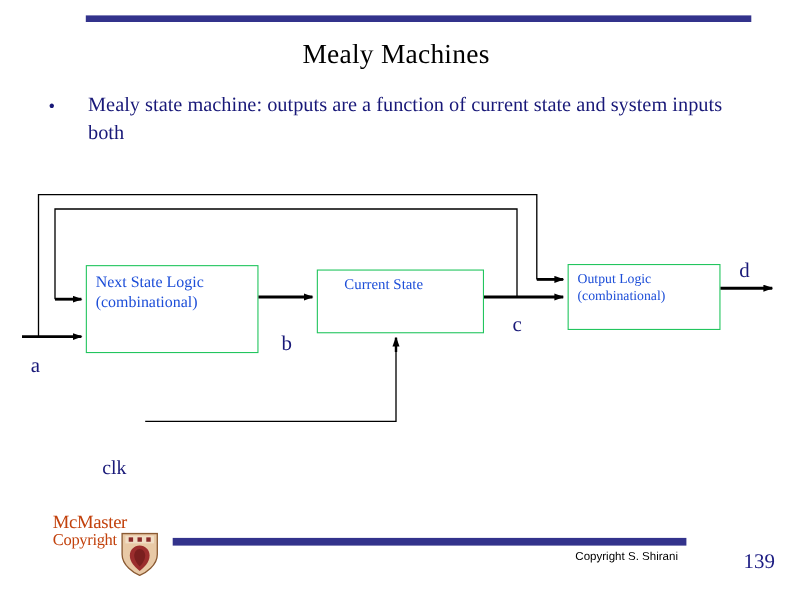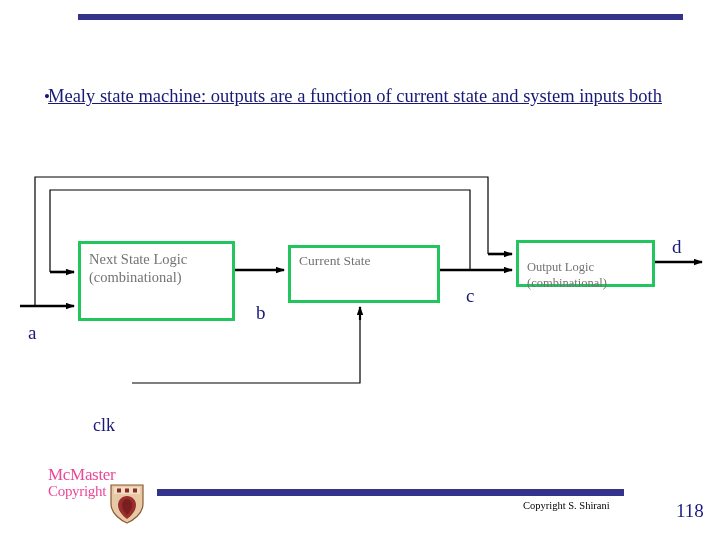--- a/index.html
+++ b/index.html
@@ -58,47 +58,46 @@
   }
   .bullet-block .dot {
     position: absolute;
     left: 8px;
     top: 0px;
     font-size: 17px;
     line-height: 25px;
   }
   .bullet-block .btext {
     display: block;
-    margin-left: 12px;
-    text-decoration: underline;
+    margin-left: 44px;
   }
 
   
   #diagram {
     position: absolute;
     left: 0;
     top: 0;
     width: 720px;
     height: 540px;
     pointer-events: none;
   }
   .blk {
     position: absolute;
-    border: 3px solid #22c55e;
+    border: 1px solid #22c55e;
     background: #ffffff;
     box-sizing: border-box;
-    color: #737373;
+    color: #1d4ed8;
     font-family: "Liberation Serif", serif;
     line-height: 1.25;
   }
   .blk .l1, .blk .l2 { display: block; white-space: nowrap; }
 
   #blk-next   { left: 78px;  top: 241px; width: 157px; height: 80px; font-size: 14.5px; padding: 6px 0 0 8px; }
-  #blk-cur    { left: 288px; top: 245px; width: 152px; height: 58px; font-size: 13.5px; padding: 5px 0 0 8px; }
-  #blk-out    { left: 516px; top: 240px; width: 139px; height: 47px; font-size: 12.5px; padding: 17px 0 0 8px; }
+  #blk-cur    { left: 288px; top: 245px; width: 152px; height: 58px; font-size: 13.5px; padding: 5px 0 0 24px; }
+  #blk-out    { left: 516px; top: 240px; width: 139px; height: 60px; font-size: 12.5px; padding: 5px 0 0 8px; }
 
   .sig {
     position: absolute;
     color: #181878;
     font-family: "Liberation Serif", serif;
     font-size: 19px;
   }
   #sig-a   { left: 28px;  top: 322px; }
   #sig-b   { left: 256px; top: 302px; }
   #sig-c   { left: 466px; top: 285px; }
@@ -110,53 +109,54 @@
     position: absolute;
     left: 48px;
     top: 466px;
     width: 100px;
     height: 52px;
   }
   .logo .wordmark {
     position: absolute;
     left: 0;
     top: 0;
-    color: #ec4899;
+    color: #c2410c;
     font-family: "Liberation Serif", serif;
     font-size: 17px;
     line-height: 17px;
     letter-spacing: -0.3px;
   }
   .logo .wordmark .w2 { display: block; font-size: 15px; }
 
   .copyright {
     position: absolute;
     left: 523px;
     top: 500px;
     color: #000000;
-    font-family: Liberation Serif, serif;
+    font-family: Liberation Sans, sans-serif;
     font-size: 10.5px;
     white-space: nowrap;
   }
   .pagenum {
     position: absolute;
     left: 676px;
     top: 500px;
     color: #1b1b82;
     font-family: "Liberation Serif", serif;
     font-size: 19px;
   }
 </style>
 </head>
 <body>
 
 <div id="slide">
 
   <div class="top-rule"></div>
 
+  <div class="slide-title">Mealy Machines</div>
 
   <div class="bullet-block">
     <span class="dot">•</span>
     <span class="btext">Mealy state machine: outputs are a function of current state and system inputs both</span>
   </div>
 
   <div class="blk" id="blk-next">
     <span class="l1">Next State Logic</span>
     <span class="l2">(combinational)</span>
   </div>
@@ -235,15 +235,15 @@
       <rect x="4" y="3" width="26" height="7" fill="#f0ddc4"></rect>
       <rect x="7" y="4.5" width="4" height="4" fill="#8a2a2a"></rect>
       <rect x="15" y="4.5" width="4" height="4" fill="#8a2a2a"></rect>
       <rect x="23" y="4.5" width="4" height="4" fill="#8a2a2a"></rect>
       <path d="M17,12 C22,12 26,16 26,21 C26,27 21,32 17,35 C13,32 8,27 8,21 C8,16 12,12 17,12 Z" fill="#9b2d2d"></path>
       <path d="M17,15 C20,15 22,18 22,21 C22,25 19,29 17,31 C15,29 12,25 12,21 C12,18 14,15 17,15 Z" fill="#7a1f1f"></path>
     </svg>
   </div>
 
   <div class="copyright">Copyright S. Shirani</div>
-  <div class="pagenum">118</div>
+  <div class="pagenum">139</div>
 
 </div>
 
 </body></html>

